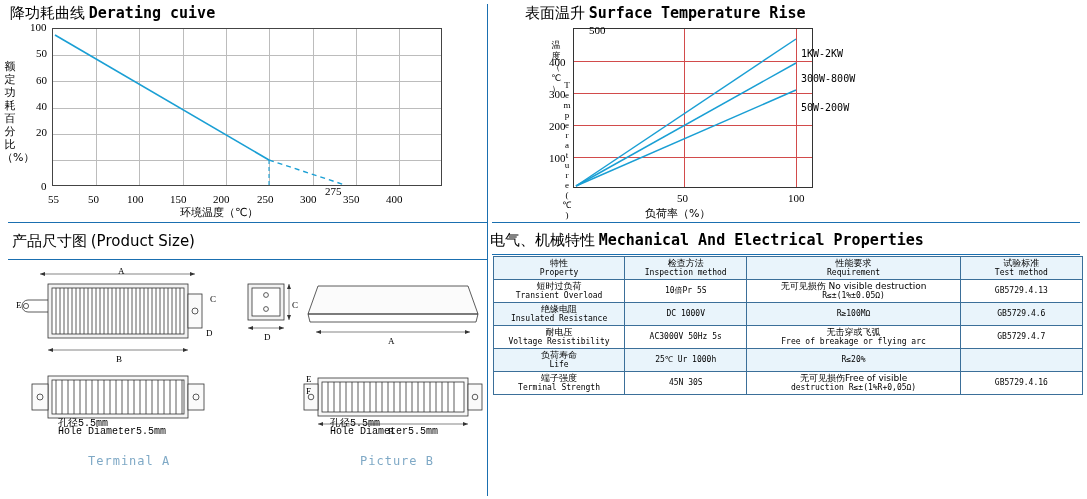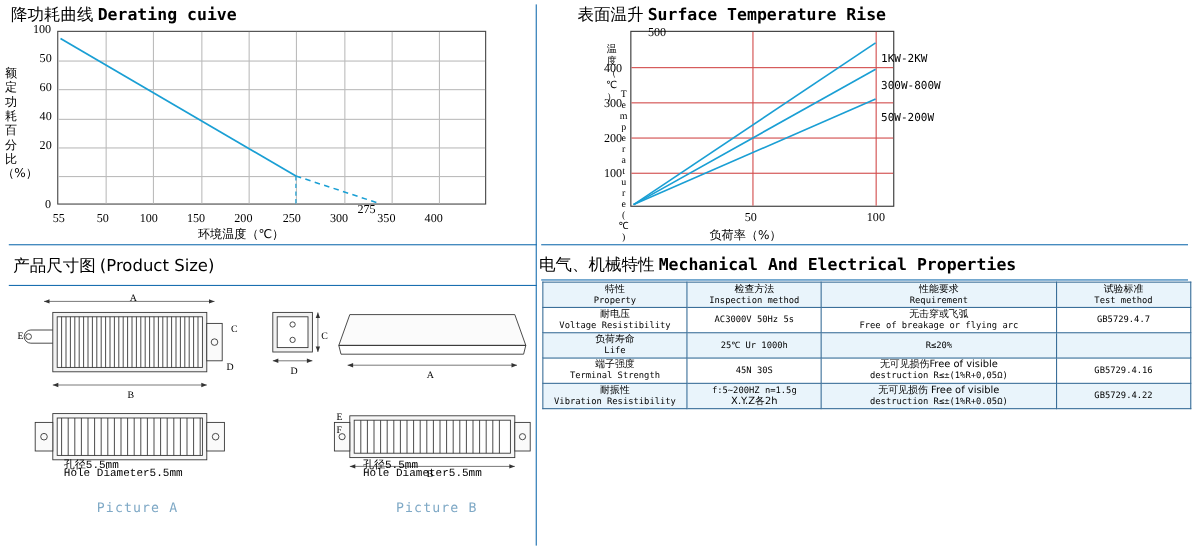--- a/index.html
+++ b/index.html
@@ -436,21 +436,21 @@
 
     <div class="holelbl" style="left:58px; top:192px;">
       <span>孔径5.5mm</span><br>
       <span>Hole Diameter5.5mm</span>
     </div>
     <div class="holelbl" style="left:330px; top:192px;">
       <span>孔径5.5mm</span><br>
       <span>Hole Diameter5.5mm</span>
     </div>
 
-    <div class="pic-cap" style="left:88px; top:226px;">Picture A</div>
+    <div class="pic-cap" style="left:88px; top:226px;">Terminal A</div>
     <div class="pic-cap" style="left:360px; top:226px;">Picture B</div>
   </div>
 
   <div id="spec">
     <div class="sec-title" style="left:2px; top:3px;">
       <span class="cn">电气、机械特性</span>
       <span class="en">Mechanical And Electrical Properties</span>
     </div>
 
     <table class="spec">
@@ -468,21 +468,52 @@
           <span class="cn">性能要求</span>
           <span class="en">Requirement</span>
         </td>
         <td class="c3">
           <span class="cn">试验标准</span>
           <span class="en">Test method</span>
         </td>
       </tr>
 
 
-
+      <tr class="plain">
+        <td>
+          <span class="cn">短时过负荷</span>
+          <span class="en">Transient Overload</span>
+        </td>
+        <td>
+          <span class="en">10倍Pr 5S</span>
+        </td>
+        <td>
+          <span class="cn">无可见损伤 No visible destruction</span>
+          <span class="en">R≤±(1%±0.05Ω)</span>
+        </td>
+        <td>
+          <span class="en">GB5729.4.13</span>
+        </td>
+      </tr>
+
+      <tr class="alt">
+        <td>
+          <span class="cn">绝缘电阻</span>
+          <span class="en">Insulated Resistance</span>
+        </td>
+        <td>
+          <span class="en">DC 1000V</span>
+        </td>
+        <td>
+          <span class="en">R≥100MΩ</span>
+        </td>
+        <td>
+          <span class="en">GB5729.4.6</span>
+        </td>
+      </tr>
 
       <tr class="plain">
         <td>
           <span class="cn">耐电压</span>
           <span class="en">Voltage Resistibility</span>
         </td>
         <td>
           <span class="en">AC3000V 50Hz 5s</span>
         </td>
         <td>
@@ -520,34 +551,17 @@
         </td>
         <td>
           <span class="cn">无可见损伤Free of visible</span>
           <span class="en">destruction R≤±(1%R+0,05Ω)</span>
         </td>
         <td>
           <span class="en">GB5729.4.16</span>
         </td>
       </tr>
 
-      <tr class="alt">
-        <td>
-          <span class="cn">耐振性</span>
-          <span class="en">Vibration Resistibility</span>
-        </td>
-        <td>
-          <span class="en">f:5~200HZ n=1.5g</span>
-          <span class="cn">X.Y.Z各2h</span>
-        </td>
-        <td>
-          <span class="cn">无可见损伤 Free of visible</span>
-          <span class="en">destruction  R≤±(1%R+0.05Ω)</span>
-        </td>
-        <td>
-          <span class="en">GB5729.4.22</span>
-        </td>
-      </tr>
     </tbody>
       </table>
   </div>
 
 </div>
 
 </body></html>

